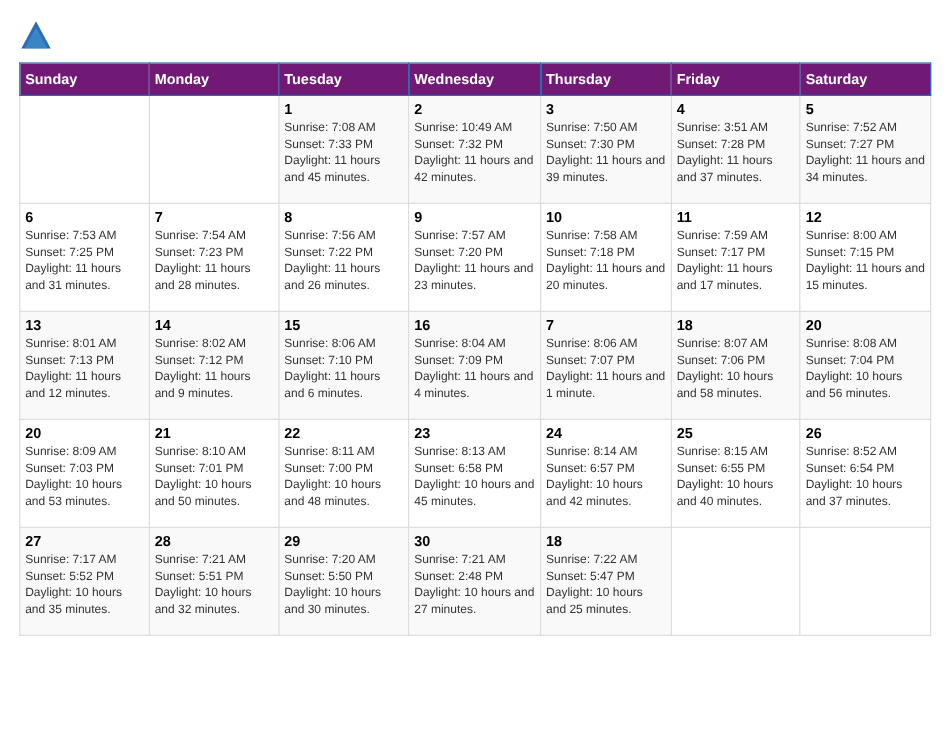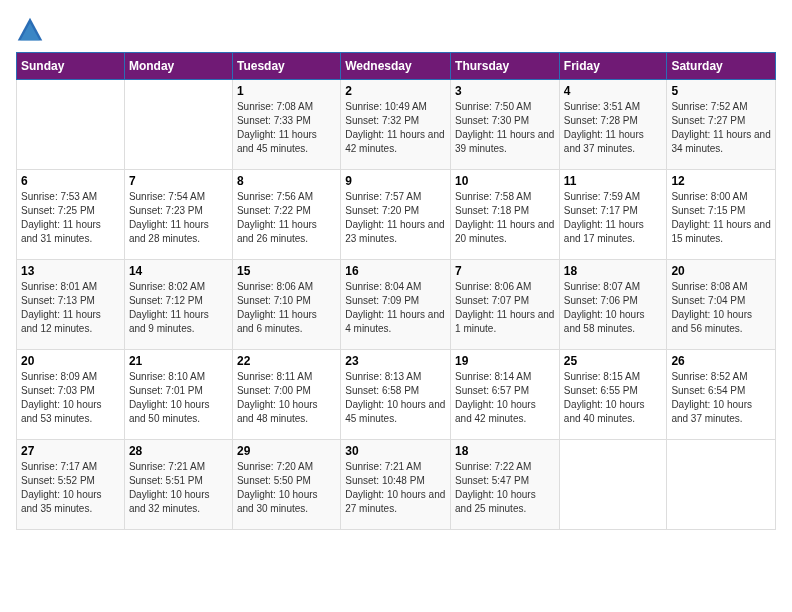--- a/index.html
+++ b/index.html
@@ -267,21 +267,21 @@
 Sunset: 7:00 PM
 Daylight: 10 hours and 48 minutes.</div>
         </td>
         <td>
           <span class="day-number">23</span>
           <div class="day-info">Sunrise: 8:13 AM
 Sunset: 6:58 PM
 Daylight: 10 hours and 45 minutes.</div>
         </td>
         <td>
-          <span class="day-number">19</span>
+          <span class="day-number">24</span>
           <div class="day-info">Sunrise: 8:14 AM
 Sunset: 6:57 PM
 Daylight: 10 hours and 42 minutes.</div>
         </td>
         <td>
           <span class="day-number">25</span>
           <div class="day-info">Sunrise: 8:15 AM
 Sunset: 6:55 PM
 Daylight: 10 hours and 40 minutes.</div>
         </td>
@@ -307,21 +307,21 @@
         </td>
         <td>
           <span class="day-number">29</span>
           <div class="day-info">Sunrise: 7:20 AM
 Sunset: 5:50 PM
 Daylight: 10 hours and 30 minutes.</div>
         </td>
         <td>
           <span class="day-number">30</span>
           <div class="day-info">Sunrise: 7:21 AM
-Sunset: 10:48 PM
+Sunset: 2:48 PM
 Daylight: 10 hours and 27 minutes.</div>
         </td>
         <td>
           <span class="day-number">18</span>
           <div class="day-info">Sunrise: 7:22 AM
 Sunset: 5:47 PM
 Daylight: 10 hours and 25 minutes.</div>
         </td>
         <td class="empty-cell"></td>
         <td class="empty-cell"></td>

